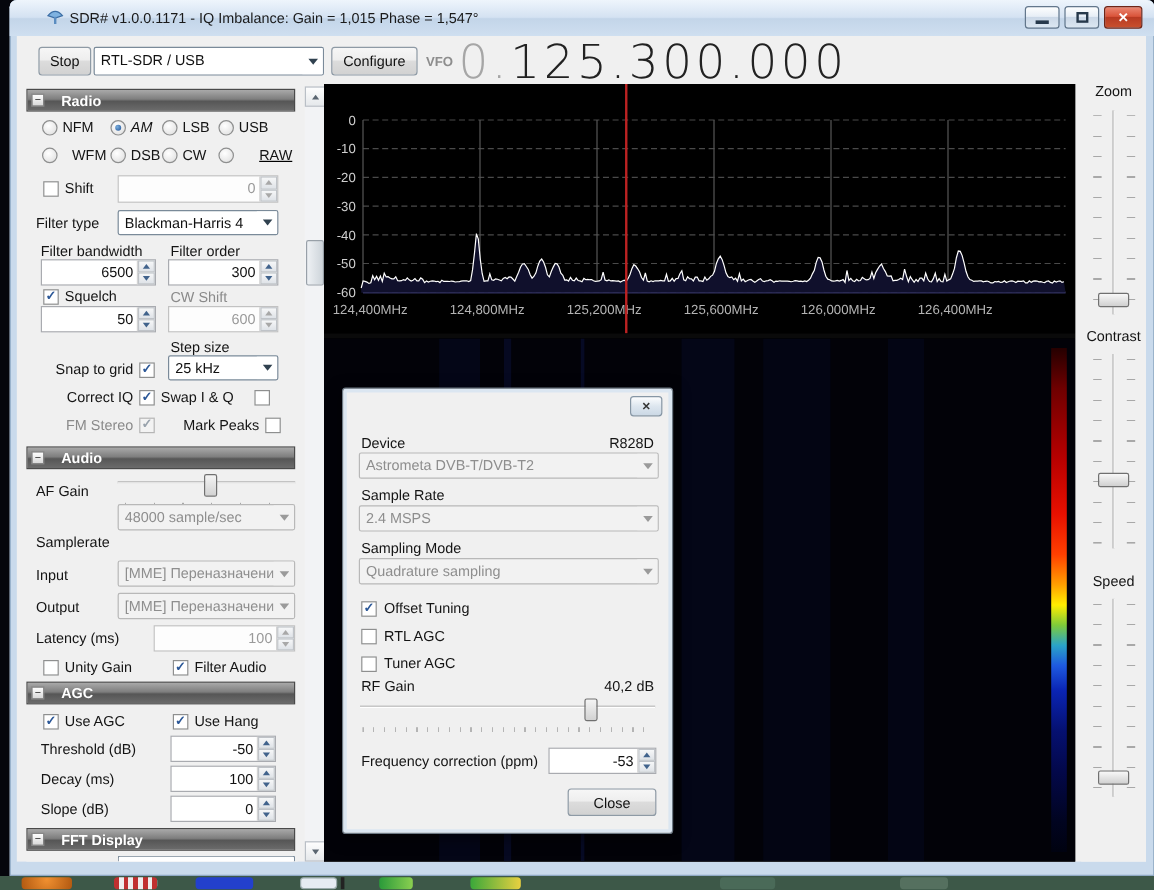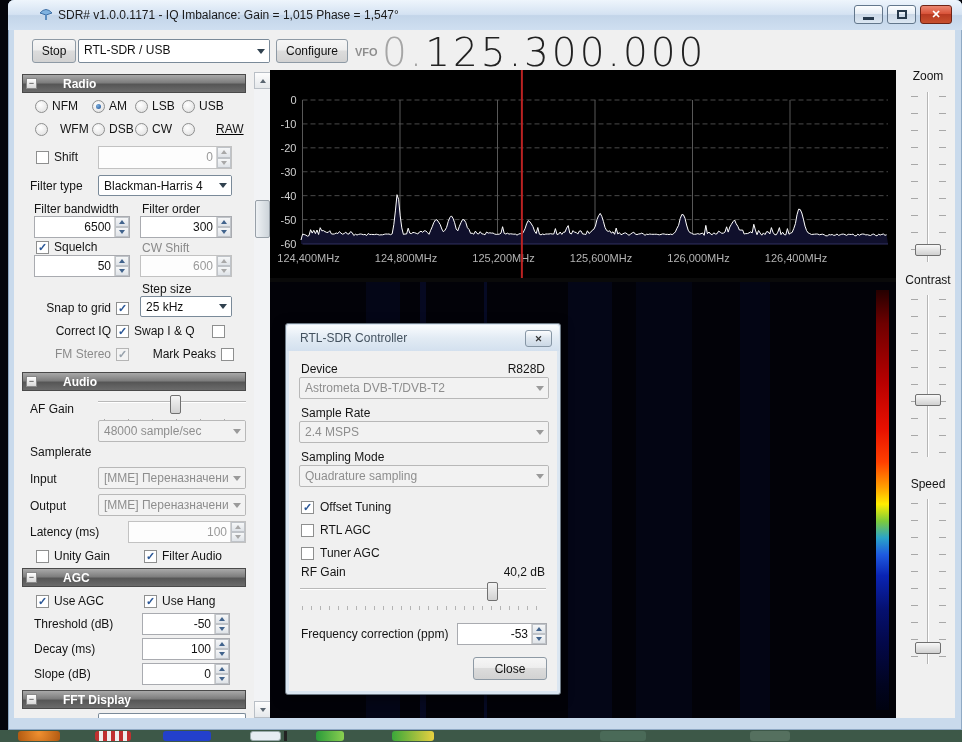--- a/index.html
+++ b/index.html
@@ -48,21 +48,21 @@
           font-family:"DejaVu Sans", sans-serif; font-weight:300; }
   #freq .dim { color:#a6a6a6; }
 
   
   #sidebar { position:absolute; left:8px; top:42px; width:226px; height:646px; background:#f0f0f0; }
   .hdr { position:absolute; left:0; width:224px; height:19px;
          background:linear-gradient(#a9a9a9,#7e7e7e 45%,#565656 55%,#6b6b6b);
          border:1px solid #4a4a4a; display:flex; align-items:center; }
   .hdr .minus { width:11px; height:11px; margin-left:3px; background:linear-gradient(#fefefe,#d8d8d8);
                 border:1px solid #888; font-size:9px; line-height:8px; text-align:center; color:#222; }
-  .hdr .htxt { color:#fff; font-weight:bold; font-size:12px; margin-left:26px; }
+  .hdr .htxt { color:#fff; font-weight:bold; font-size:12px; margin-left:14px; }
   .lbl { font-size:12px; color:#141414; white-space:nowrap; }
   .lbl.dim { color:#8a8a8a; }
   .row { position:absolute; display:flex; align-items:center; }
 
   .cb { width:13px; height:13px; background:#fff; border:1px solid #8e8f8f; display:inline-flex;
         align-items:center; justify-content:center; flex:none; }
   .cb .tick { visibility:hidden; color:#2b5797; font-size:11px; font-weight:bold; line-height:10px; margin-top:-1px; }
   .cb.on .tick { visibility:visible; }
   .cb.disabled { background:#f3f3f3; border-color:#b5b5b5; }
   .cb.disabled .tick { color:#98a2ac; }
@@ -182,21 +182,21 @@
       <div id="sidebar">
 
         <div class="hdr" style="top:2px;">
           <div class="minus">−</div>
           <span class="htxt">Radio</span>
         </div>
         <div class="row" style="left:13px;top:27px;gap:4px;">
             <span class="rb"></span>
             <span class="lbl">NFM</span>
           </div>
-        <div class="row" style="left:70px;top:27px;gap:4px;">
+        <div class="row" style="left:70px;top:27px;gap:4px;font-style:italic;">
             <span class="rb on"></span>
             <span class="lbl">AM</span>
           </div>
         <div class="row" style="left:113px;top:27px;gap:4px;">
             <span class="rb"></span>
             <span class="lbl">LSB</span>
           </div>
         <div class="row" style="left:160px;top:27px;gap:4px;">
             <span class="rb"></span>
             <span class="lbl">USB</span>
@@ -529,23 +529,20 @@
       <span class="vlabel" style="top:435px;">Speed</span>
       <div class="vslider" style="top:457px;height:165px;">
         <div class="tickcol tickL"></div>
           <div class="tickcol tickR"></div>
           <div class="vgroove"></div>
         <div class="vthumb" style="top:143px;"></div>
       </div>
     </div>
 
     <div id="dialog">
-      <div id="dlg-title">
-        <span class="ttxt">RTL-SDR Controller</span>
-      </div>
       <div id="dlg-close">
           <span>✕</span>
         </div>
 
       <span class="dlbl" style="left:15px;top:38px;">Device</span>
       <span class="dval-r" style="right:15px;top:38px;">R828D</span>
       <div class="combo disabled" style="position:absolute;left:13px;top:53px;width:250px;height:22px;">
         <div class="txt">Astrometa DVB-T/DVB-T2</div>
         <div class="arr">
             <div class="tri-down"></div>

